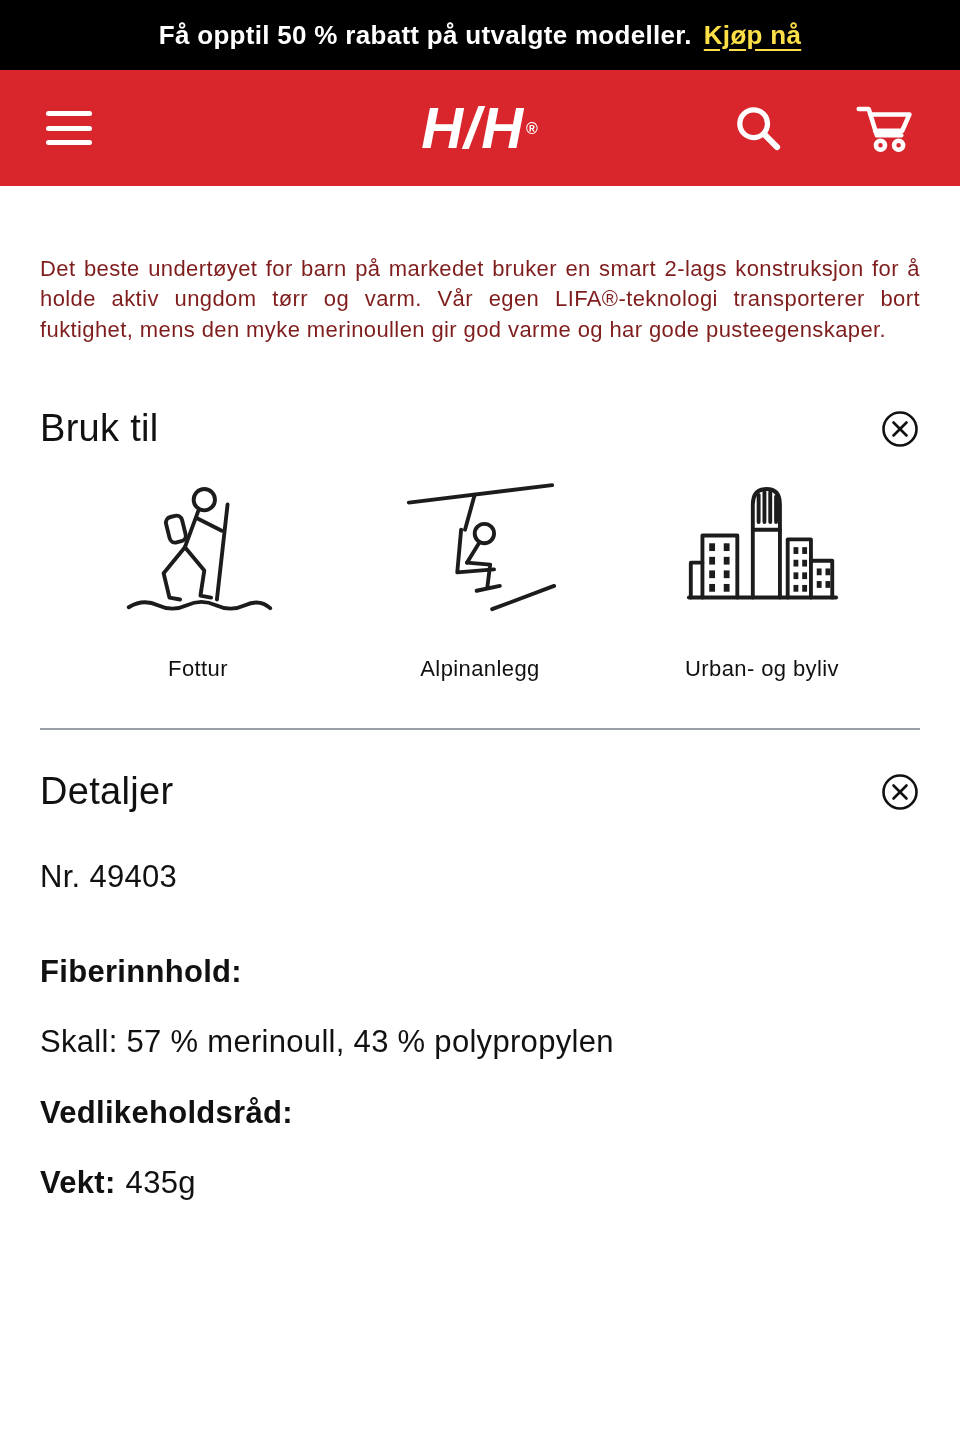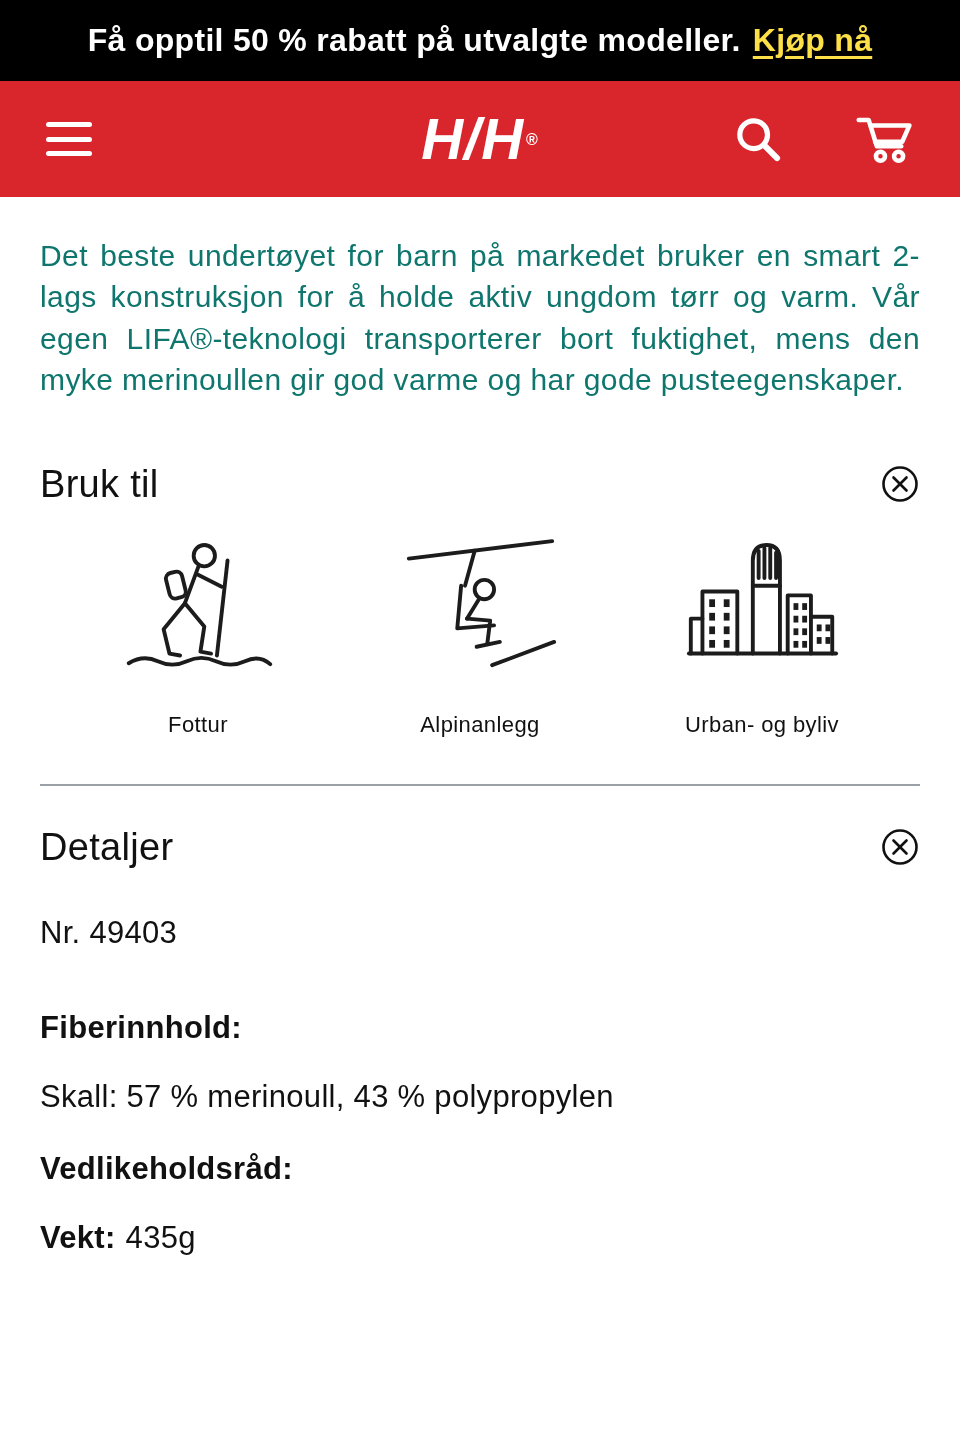--- a/index.html
+++ b/index.html
@@ -9,25 +9,25 @@
     min-height: 1433px;
     margin: 0 auto;
     font-family: "Liberation Sans", sans-serif;
     color: #111111;
   }
 
   
   .promo-bar {
     background: #000000;
     color: #ffffff;
-    height: 81px;
+    height: 70px;
     display: flex;
     align-items: center;
     justify-content: center;
-    font-size: 32px;
+    font-size: 26px;
     font-weight: 700;
     letter-spacing: 0.3px;
     white-space: nowrap;
   }
   .promo-bar .promo-text { margin-right: 12px; }
   .promo-bar a.promo-link {
     color: #fde047;
     text-decoration: underline;
     text-underline-offset: 5px;
     font-weight: 700;
@@ -66,26 +66,26 @@
     cursor: pointer;
   }
   .logo sup { font-size: 16px; font-style: normal; margin-top: 2px; margin-left: 2px; }
 
   .icon-btn { background: none; border: none; cursor: pointer; padding: 0; line-height: 0; }
 
   
   .main { padding: 0 40px 60px 40px; }
 
   .description {
-    margin-top: 38px;
-    font-size: 30px;
+    margin-top: 68px;
+    font-size: 22px;
     line-height: 1.38;
     letter-spacing: 0.4px;
     text-align: justify;
-    color: #0f766e;
+    color: #7f1d1d;
   }
 
   .section-header {
     display: flex;
     justify-content: space-between;
     align-items: center;
     margin-top: 62px;
   }
   .section-header h2 {
     font-size: 38px;

